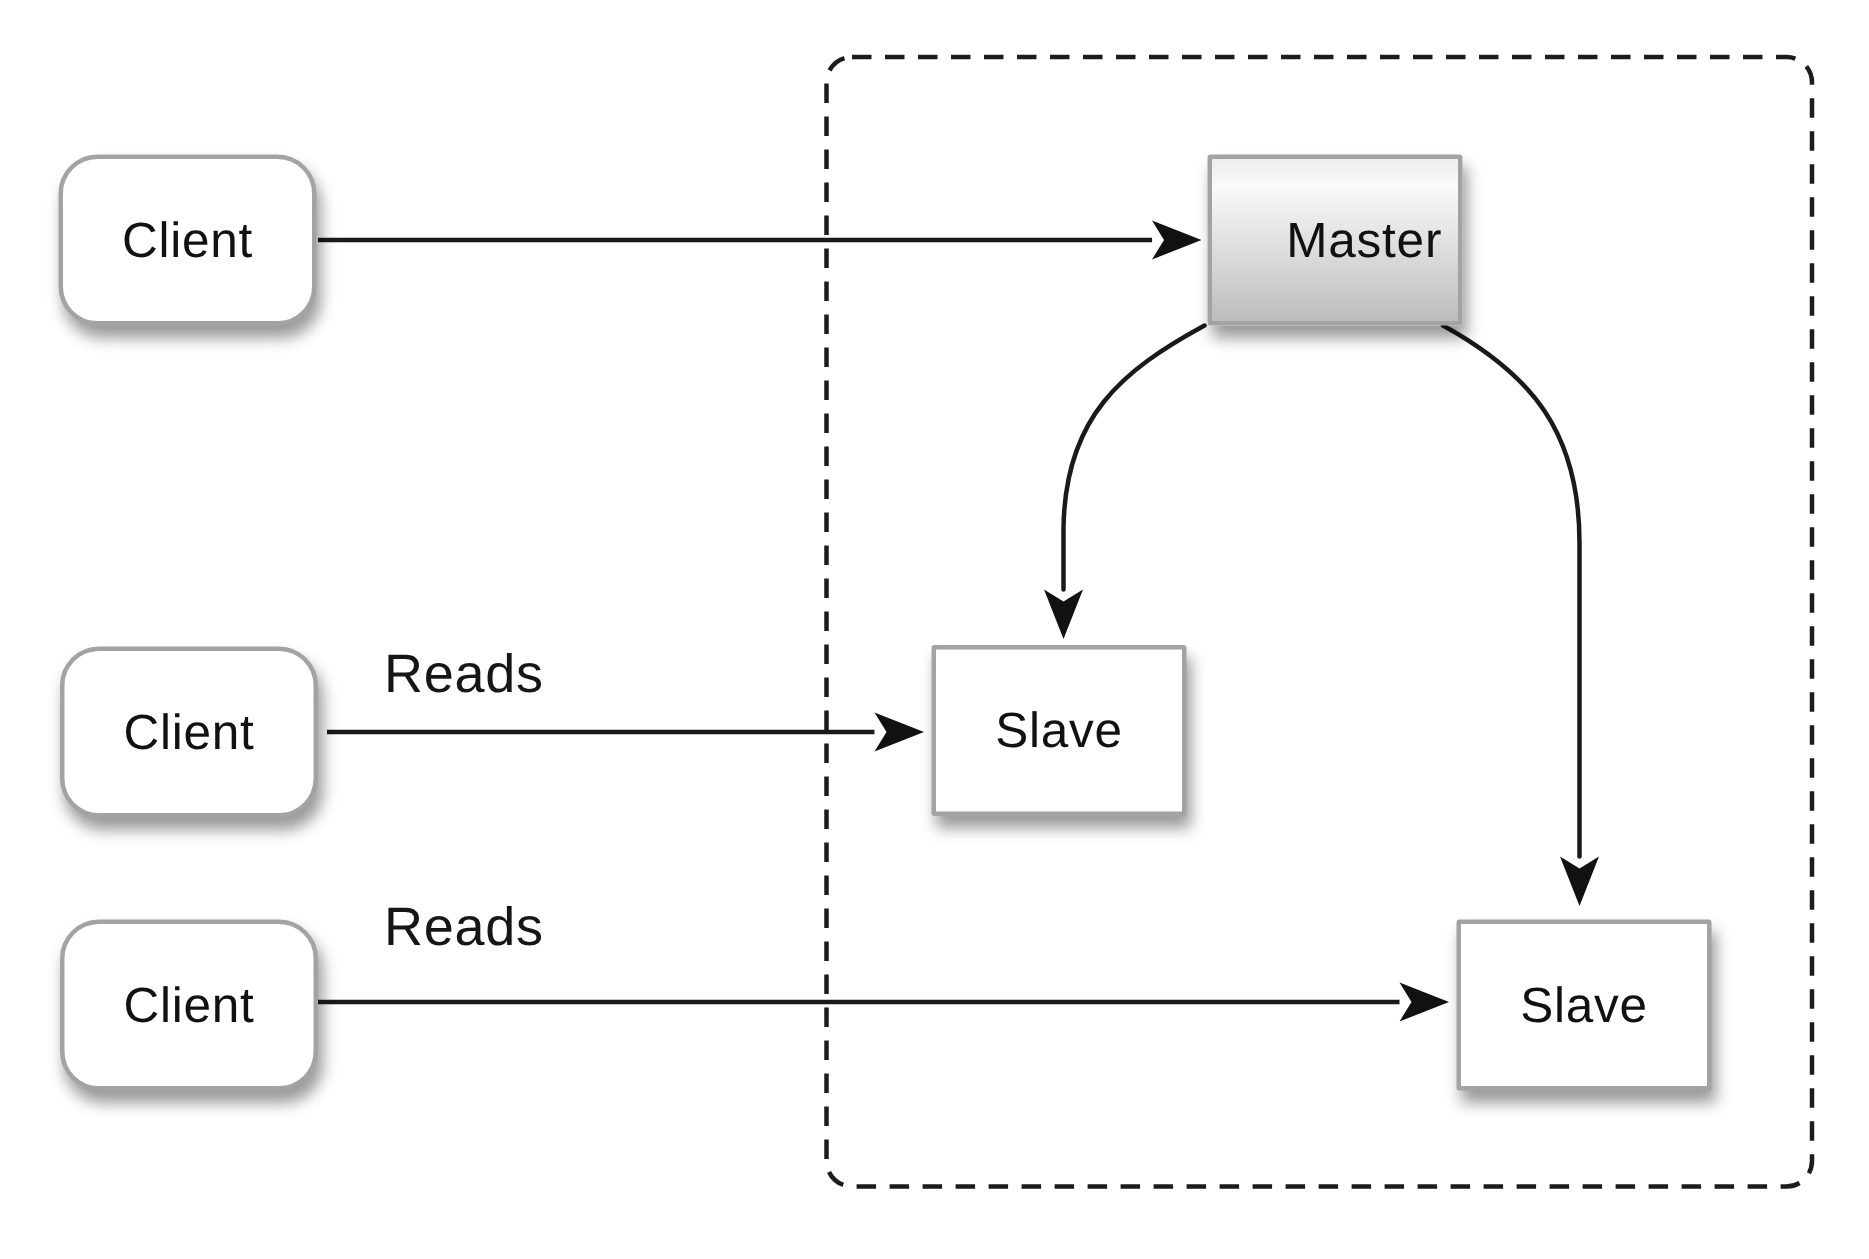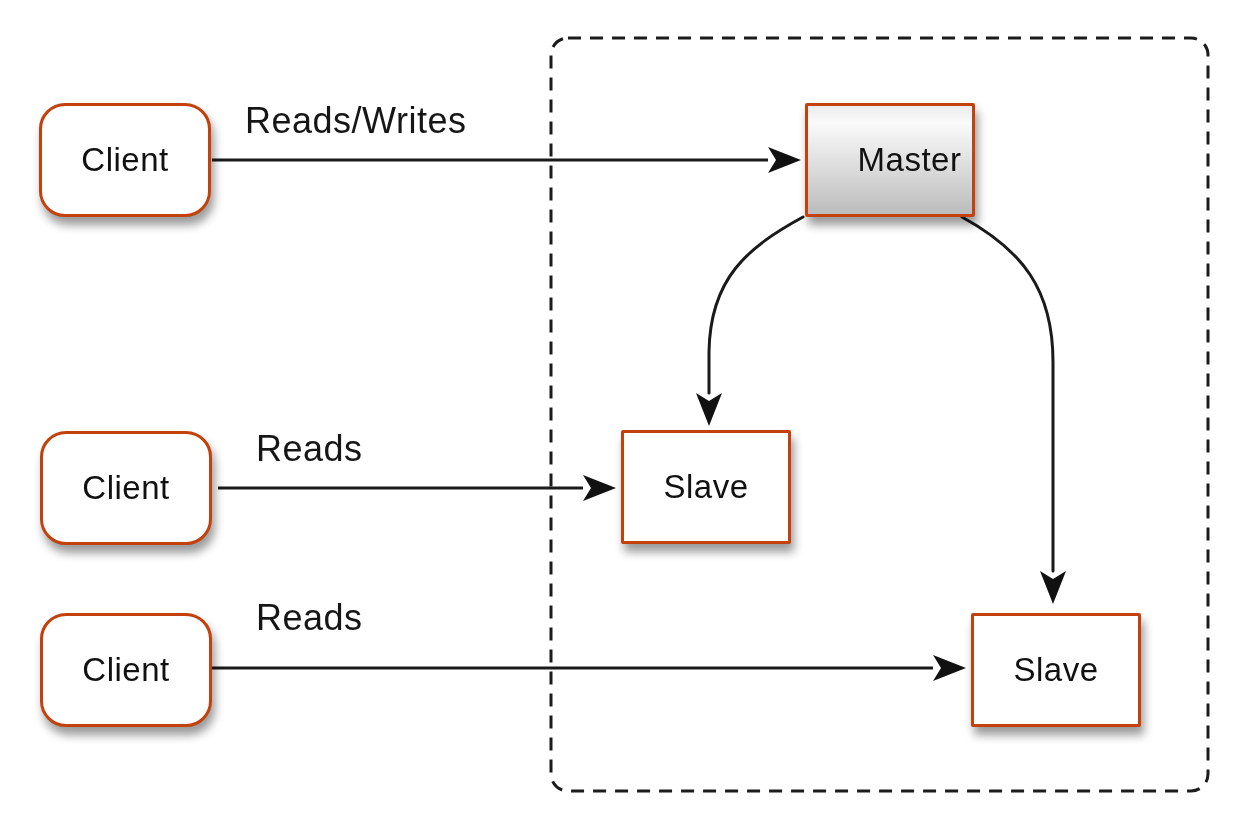--- a/index.html
+++ b/index.html
@@ -21,21 +21,21 @@
     top: 0;
     width: 1246px;
     height: 839px;
   }
   .node {
     position: absolute;
     display: flex;
     align-items: center;
     justify-content: center;
     box-sizing: border-box;
-    border: 3px solid #c2410c;
+    border: 3px solid #a3a3a3;
     background: #ffffff;
     box-shadow: 3px 8px 10px rgba(0, 0, 0, 0.40);
     font-size: 33px;
     color: #111111;
     letter-spacing: 0.5px;
   }
   .node-client {
     border-radius: 26px;
     width: 172px;
     height: 114px;
@@ -124,20 +124,19 @@
   </div>
 
   <div class="node node-rect" style="left:621px; top:430px;">
     <span>Slave</span>
   </div>
 
   <div class="node node-rect" style="left:971px; top:613px;">
     <span>Slave</span>
   </div>
 
-  <div class="edge-label" style="left:245px; top:100px;">Reads/Writes</div>
 
   <div class="edge-label" style="left:256px; top:428px;">Reads</div>
 
   <div class="edge-label" style="left:256px; top:597px;">Reads</div>
 
 
 </div>
 
 </body></html>

